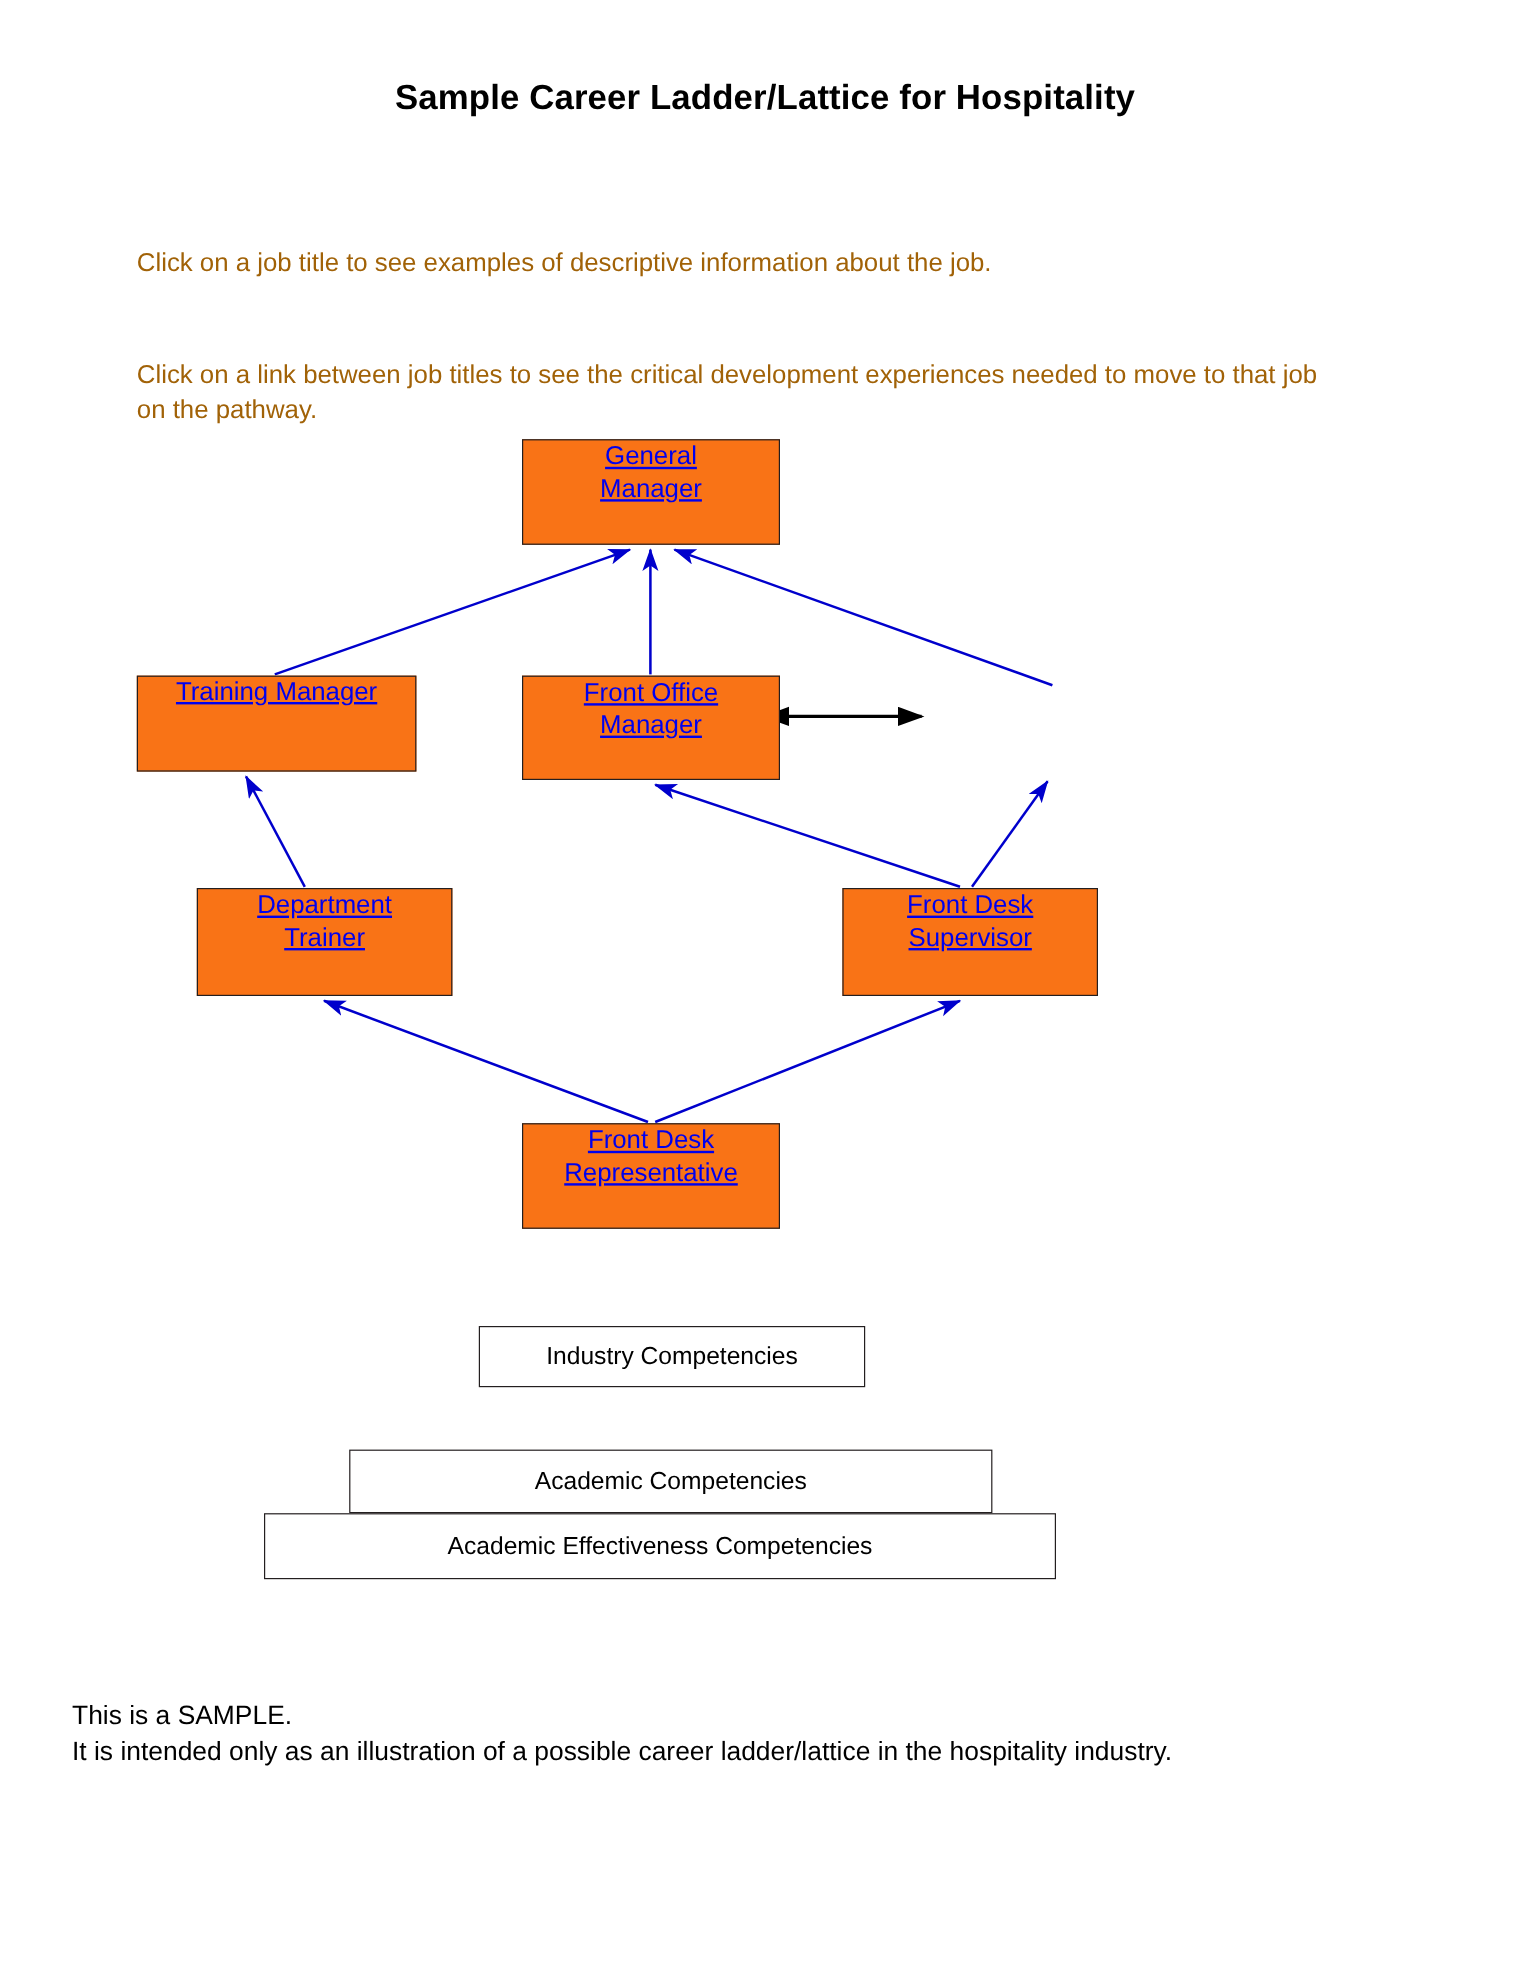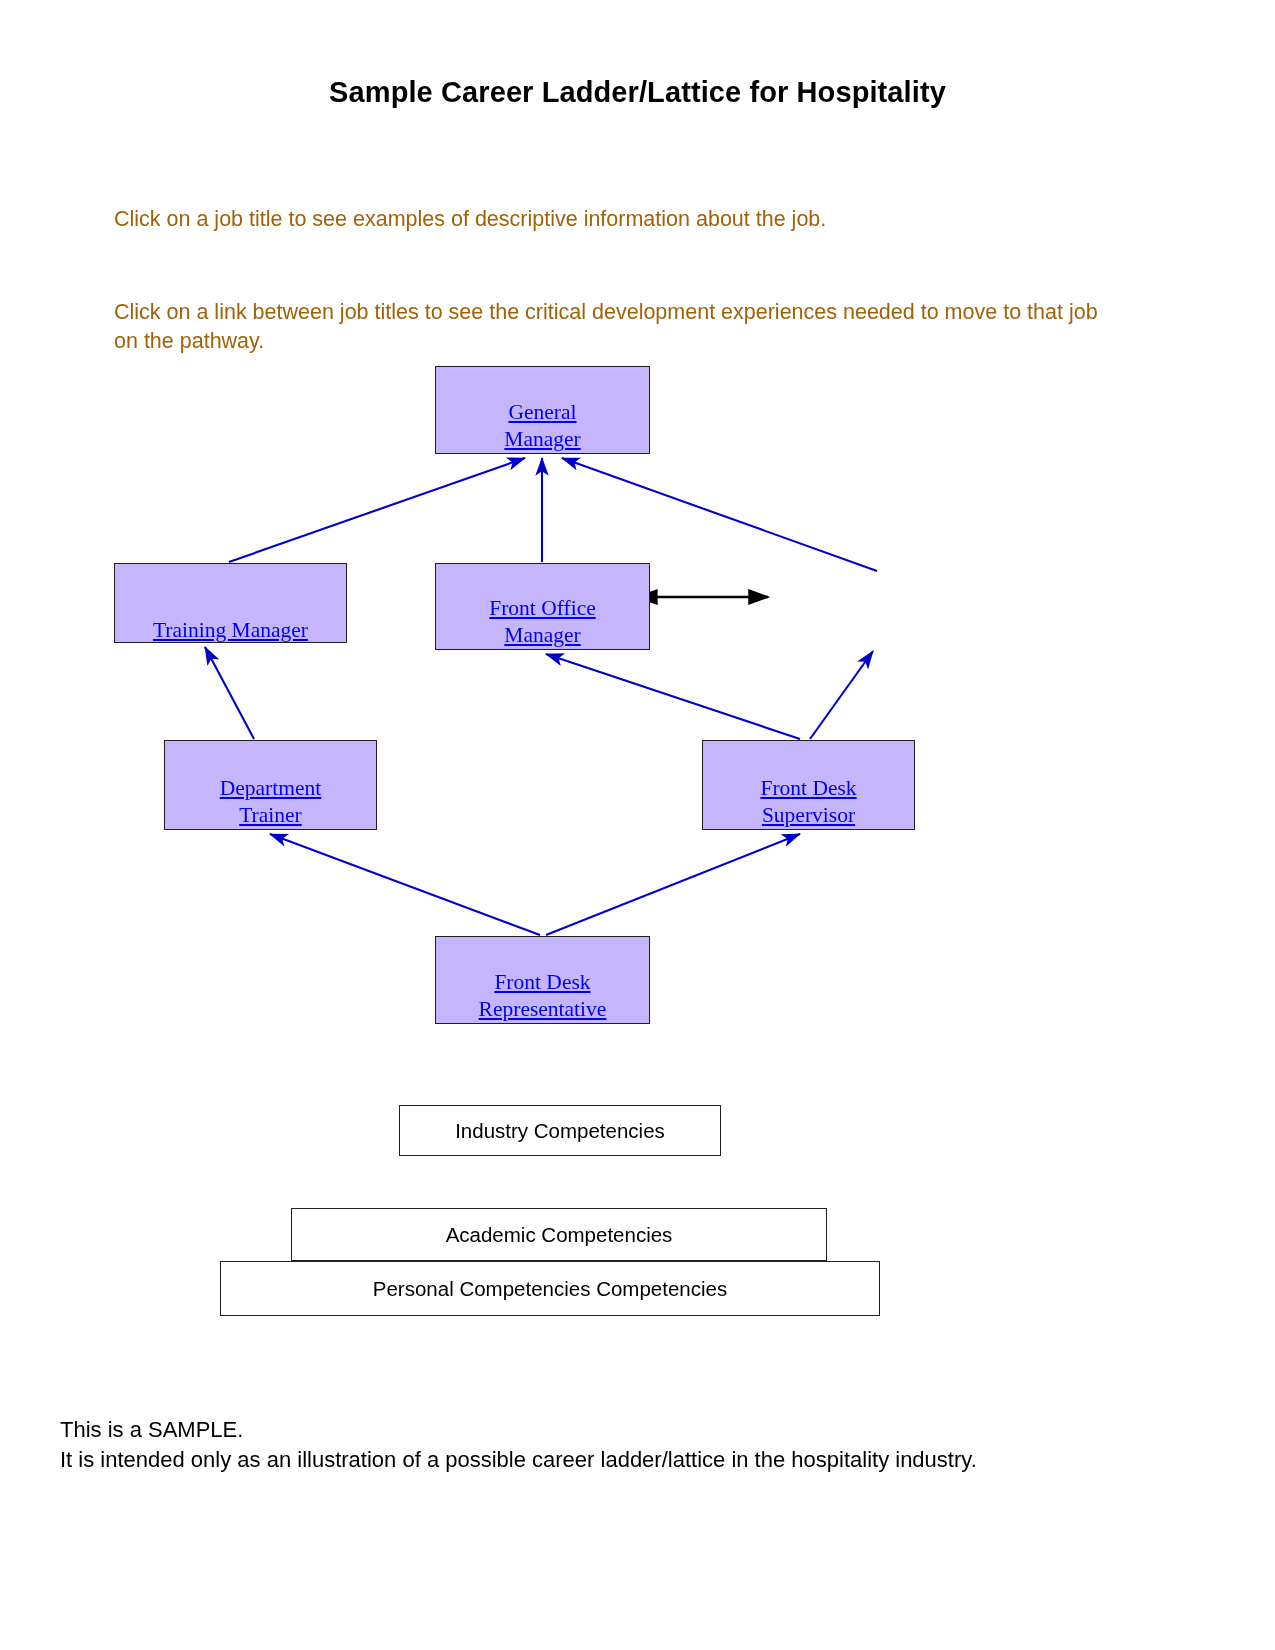--- a/index.html
+++ b/index.html
@@ -13,21 +13,21 @@
     position: relative;
     font-family: "Liberation Sans", sans-serif;
     color: #000000;
     overflow: hidden;
   }
 
   
   #page-title {
     position: absolute;
     left: 0;
-    top: 76px;
+    top: 66px;
     width: 1275px;
     text-align: center;
     font-size: 29px;
     font-weight: bold;
     letter-spacing: 0.1px;
     color: #000;
   }
 
   #instructions {
     position: absolute;
@@ -57,29 +57,28 @@
     left: 0;
     top: 0;
     width: 1275px;
     height: 1650px;
   }
 
   .node {
     position: absolute;
     box-sizing: border-box;
     border: 1.6px solid #231f20;
-    background: #c4b5fd;
+    background: #f97316;
     display: flex;
-    align-items: flex-end;
+    align-items: flex-start;
     justify-content: center;
     text-align: center;
     pointer-events: auto;
     cursor: pointer;
     z-index: 5;
-    font-family: Liberation Serif, serif;
   }
   .node .job-link {
     color: #0000ee;
     text-decoration: underline;
     font-size: 21.5px;
     line-height: 27px;
     text-align: center;
     display: inline-block;
   }
 
@@ -205,20 +204,20 @@
 </div>
 
 <div id="pyramid">
   <div class="tier" id="tier-industry">
     <span>Industry Competencies</span>
   </div>
   <div class="tier" id="tier-academic">
     <span>Academic Competencies</span>
   </div>
   <div class="tier" id="tier-personal">
-    <span>Personal Competencies Competencies</span>
+    <span>Academic Effectiveness Competencies</span>
   </div>
 </div>
 
 <div id="footer">
   <div class="footer-line">This is a SAMPLE.</div>
   <div class="footer-line">It is intended only as an illustration of a possible career ladder/lattice in the hospitality industry.</div>
 </div>
 
 </body></html>

